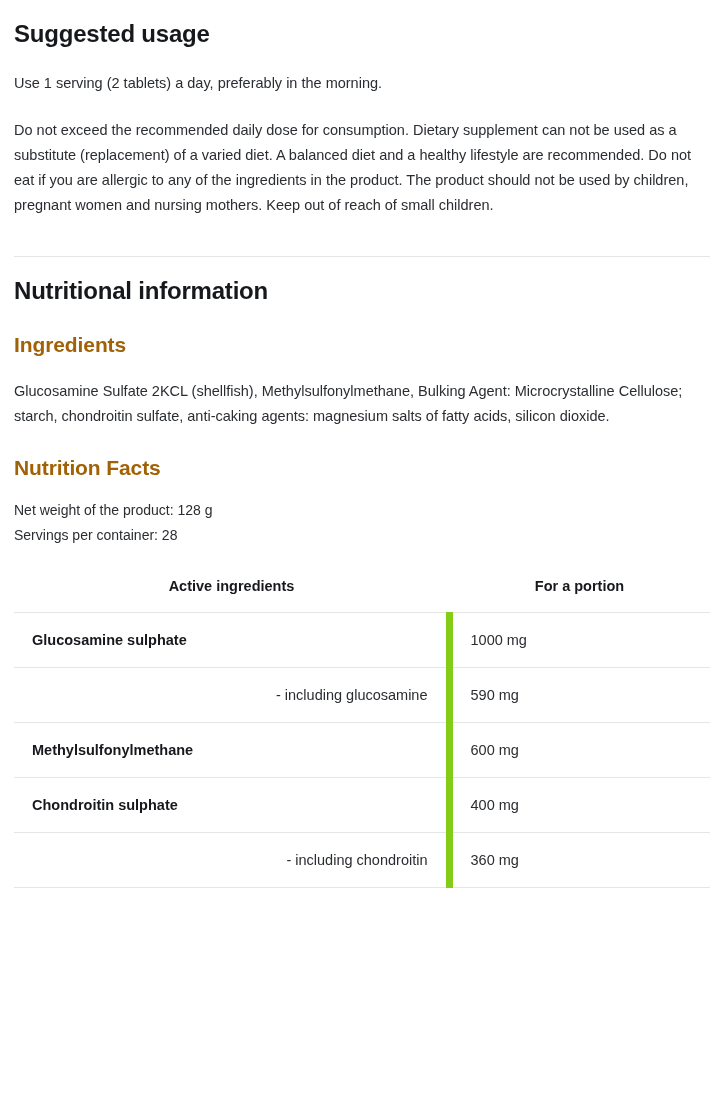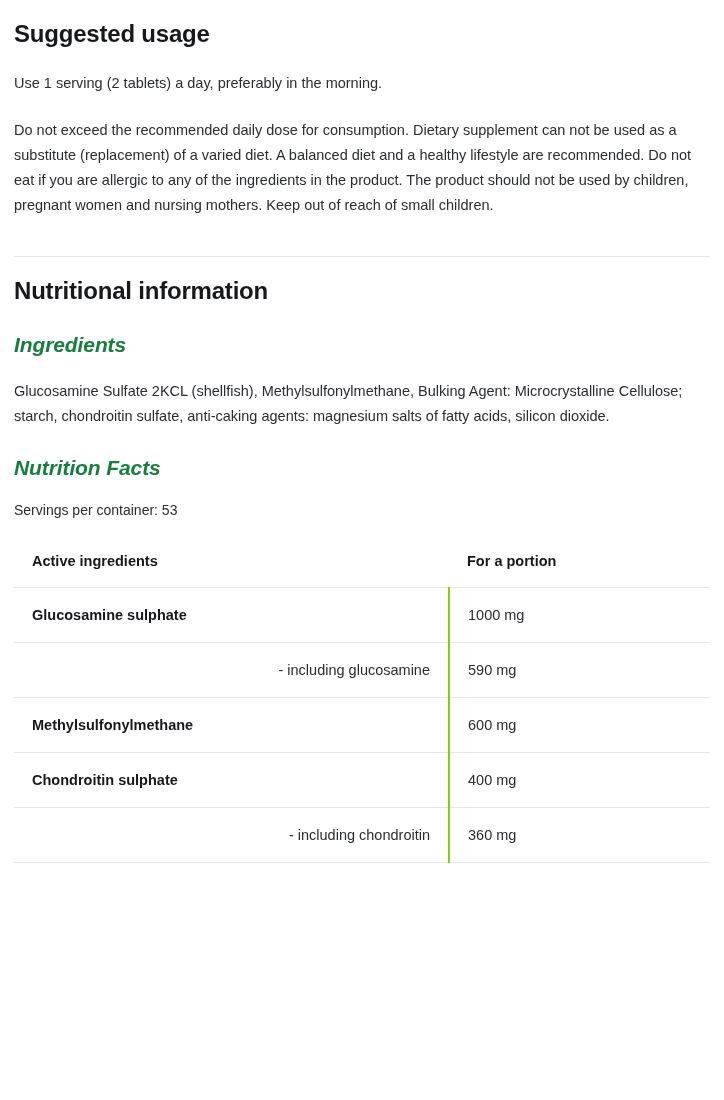--- a/index.html
+++ b/index.html
@@ -26,22 +26,21 @@
     letter-spacing: -0.2px;
     margin: 20px 0 0 0;
     color: #16181c;
   }
   h3.sub-title {
     font-size: 21px;
     line-height: 1.2;
     font-weight: 700;
     letter-spacing: -0.1px;
     margin: 26px 0 0 0;
-    color: #15803d;
-    font-style: italic;
+    color: #a16207;
   }
   p.body-text {
     font-size: 14.5px;
     line-height: 25px;
     margin: 22px 0 0 0;
     color: #2a2d31;
   }
   .divider {
     border: 0;
     border-top: 1px solid #e6e6e6;
@@ -55,38 +54,38 @@
     line-height: 25px;
     color: #2a2d31;
   }
   table.nutrition-table {
     width: 100%;
     border-collapse: collapse;
     margin-top: 22px;
     table-layout: fixed;
   }
   table.nutrition-table th {
-    text-align: left;
+    text-align: center;
     font-size: 14.5px;
     font-weight: 700;
     color: #16181c;
     padding: 8px 18px 18px 18px;
     border: 0;
   }
   table.nutrition-table td {
     font-size: 14.5px;
     color: #2a2d31;
     padding: 19px 18px;
     border: 1px solid #e6e6e6;
     border-left: none;
     border-right: none;
     vertical-align: middle;
   }
   table.nutrition-table td.name-cell {
-    border-right: 2px solid #84cc16;
+    border-right: 7px solid #84cc16;
   }
   table.nutrition-table tr.main td.name-cell {
     font-weight: 700;
     color: #16181c;
   }
   table.nutrition-table tr.sub td.name-cell {
     padding-left: 42px;
     color: #2a2d31;
     text-align: right;
   }
@@ -109,21 +108,22 @@
   <h2 class="section-title">Nutritional information</h2>
 
   <h3 class="sub-title">Ingredients</h3>
 
   <p class="body-text">Glucosamine Sulfate 2KCL (shellfish), Methylsulfonylmethane, Bulking Agent: Microcrystalline Cellulose; starch, chondroitin sulfate, anti-caking agents: magnesium salts of fatty acids, silicon dioxide.</p>
 
 
   <h3 class="sub-title">Nutrition Facts</h3>
 
   <div class="facts-lines">
-    <div>Servings per container: 53</div>
+    <div>Net weight of the product: 128 g</div>
+    <div>Servings per container: 28</div>
   </div>
 
   <table class="nutrition-table">
     <colgroup>
       <col class="col-name">
       <col class="col-value">
     </colgroup>
     <thead>
       <tr>
         <th>Active ingredients</th>

